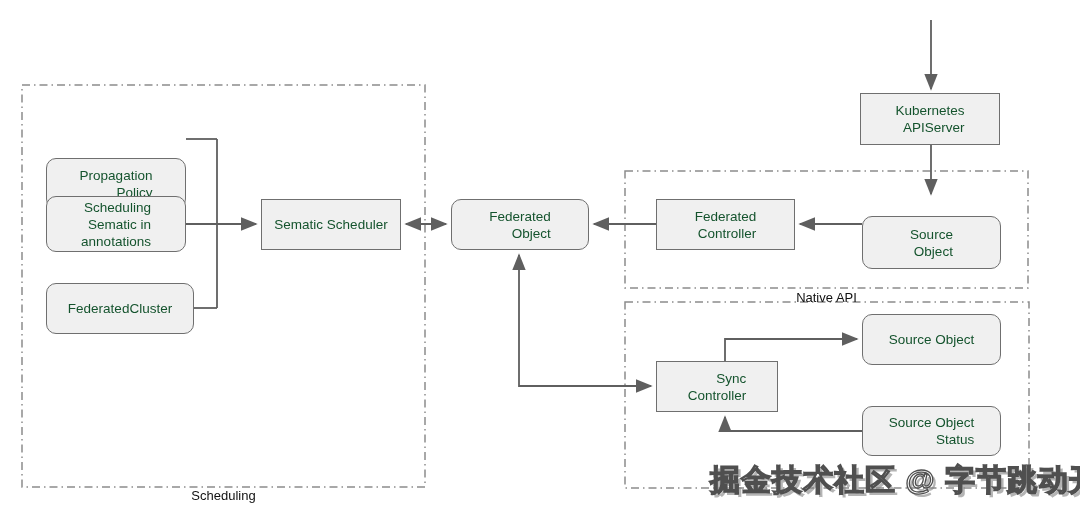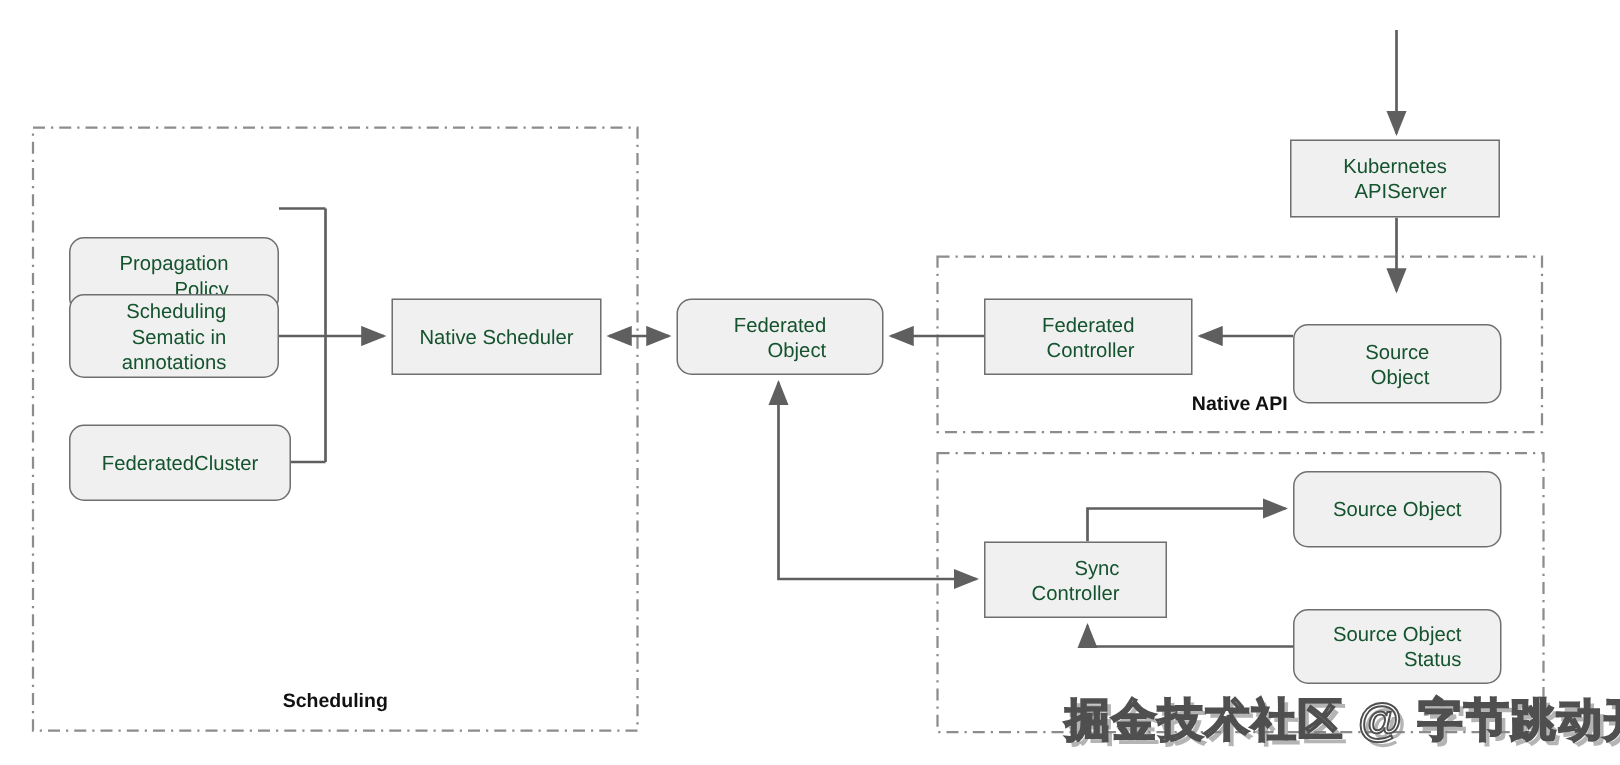--- a/index.html
+++ b/index.html
@@ -42,23 +42,24 @@
   .n-sourcenative  { left: 862px; top: 216px; width: 139px; height: 53px; }
   .n-apiserver     { left: 860px; top: 93px;  width: 140px; height: 52px; }
   .n-synccontroller{ left: 656px; top: 361px; width: 122px; height: 51px; }
   .n-sourcesync    { left: 862px; top: 314px; width: 139px; height: 51px; }
   .n-sourcestatus  { left: 862px; top: 406px; width: 139px; height: 50px; }
 
   .group-label {
     position: absolute;
     text-align: center;
     font-size: 13px;
-    font-weight: bold;
+    font-weight: normal;
     color: #111111;
     z-index: 3;
+    margin-top: 29px;
   }
   .gl-scheduling { left: 22px;  top: 459px; width: 403px; }
   .gl-nativeapi  { left: 625px; top: 261px; width: 403px; }
   .gl-syncing    { left: 625px; top: 459px; width: 404px; }
 
   .watermark {
     position: absolute;
     left: 710px;
     top: 460px;
     width: 380px;
@@ -114,21 +115,21 @@
   </div>
   <div class="node rounded n-sematic">
     <span class="node-label">Scheduling
 Sematic in
 annotations</span>
   </div>
   <div class="node rounded n-fedcluster">
     <span class="node-label">FederatedCluster</span>
   </div>
   <div class="node n-globalsched">
-    <span class="node-label">Native Scheduler</span>
+    <span class="node-label">Sematic Scheduler</span>
   </div>
   <div class="node rounded n-fedobject">
     <span class="node-label">Federated
 Object</span>
   </div>
   <div class="node n-fedcontroller">
     <span class="node-label">Federated
 Controller</span>
   </div>
   <div class="node rounded n-sourcenative">

